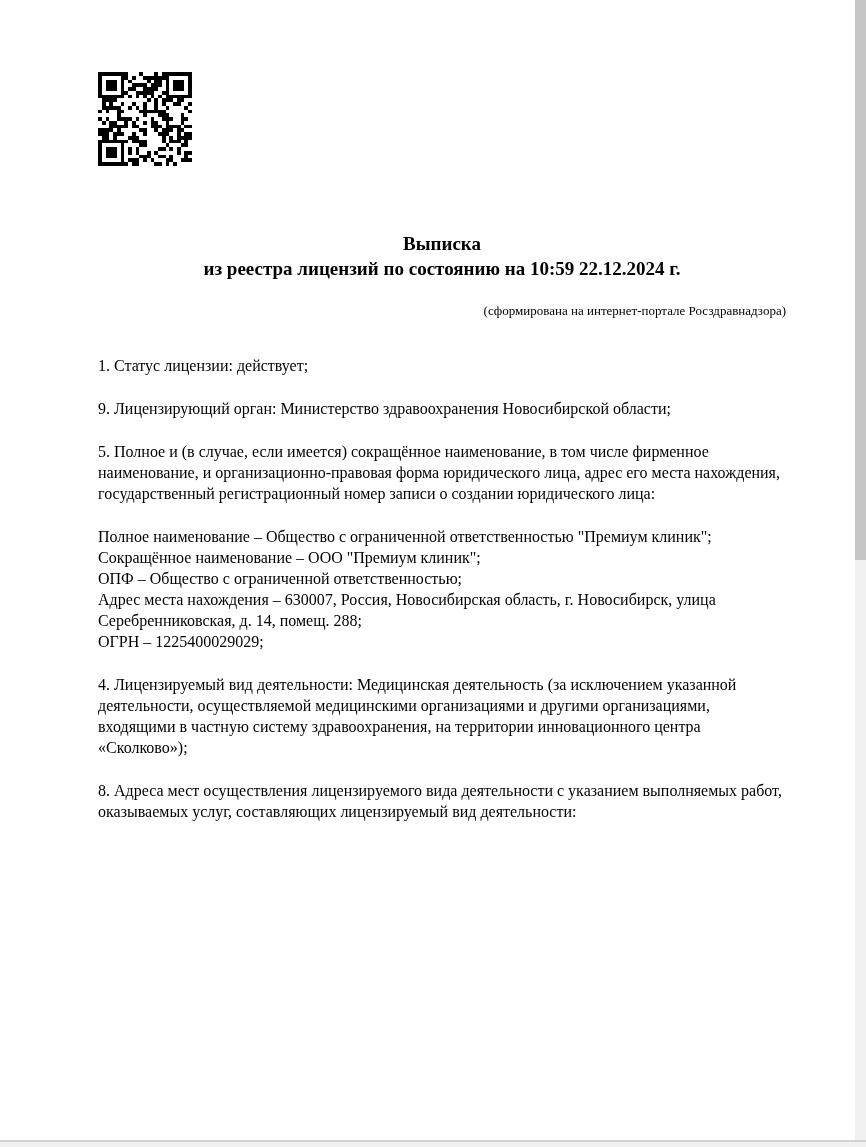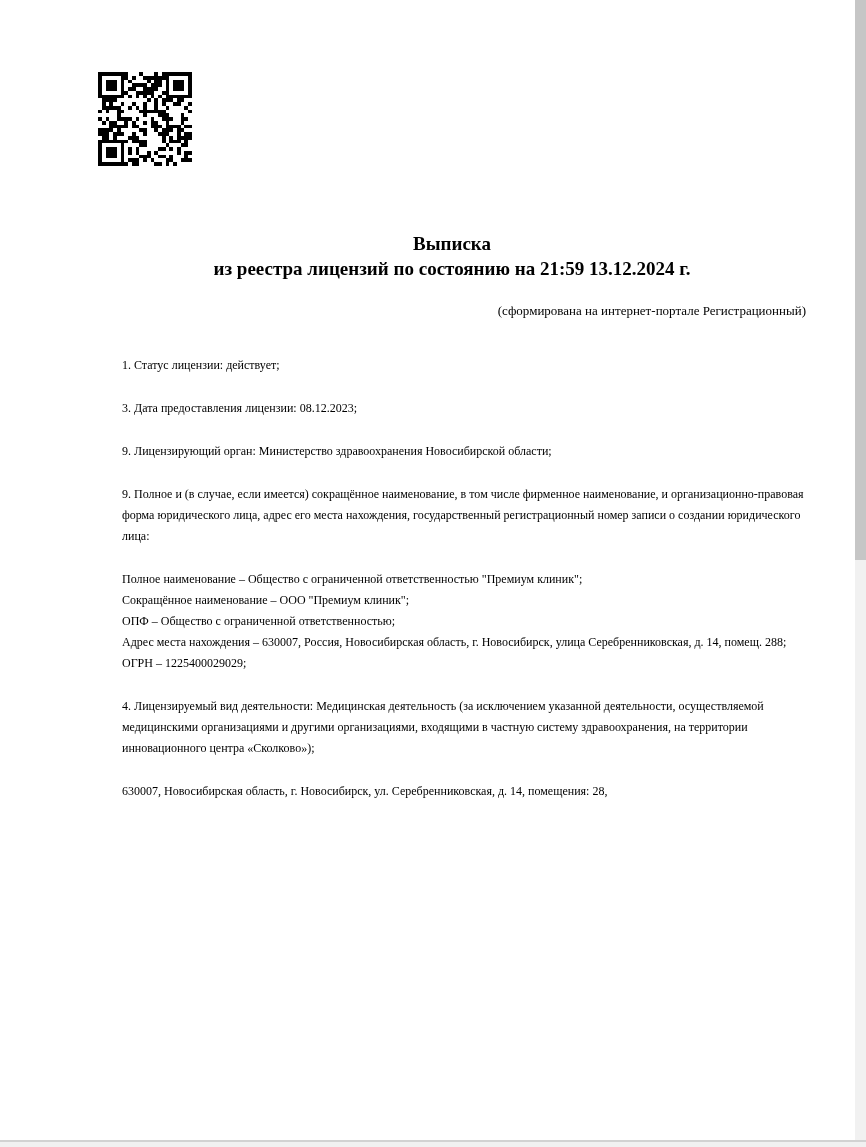--- a/index.html
+++ b/index.html
@@ -10,21 +10,21 @@
     color: #000000;
     position: relative;
     overflow: hidden;
   }
   .viewport { position: absolute; inset: 0; background: #ffffff; }
   .page {
     position: absolute;
     top: 0; left: 0;
     width: 854px; height: 1140px;
     background: #ffffff;
-    padding: 72px 48px 0 98px;
+    padding: 72px 68px 0 98px;
   }
   .qr {
     width: 94px; height: 94px;
     display: block;
   }
   .qr svg { width: 94px; height: 94px; display: block; }
   .title {
     margin-top: 65px;
     text-align: center;
     font-size: 19px;
@@ -32,23 +32,22 @@
     line-height: 25px;
   }
   .subtitle {
     margin-top: 21px;
     text-align: right;
     font-size: 13px;
     line-height: 17px;
   }
   .doc-body {
     margin-top: 36px;
-    font-size: 12px;
+    font-size: 16px;
     line-height: 21px;
-    margin-left: 24px;
   }
   .para { margin-bottom: 22px; }
   .para:last-child { margin-bottom: 0; }
   
   .v-scrollbar {
     position: absolute;
     top: 0; right: 0;
     width: 11px; height: 1140px;
     background: #f1f1f1;
   }
@@ -395,33 +394,32 @@
           <rect x="10" y="24" width="1" height="1" fill="#000"></rect>
           <rect x="15" y="24" width="1" height="1" fill="#000"></rect>
           <rect x="16" y="24" width="1" height="1" fill="#000"></rect>
           <rect x="18" y="24" width="1" height="1" fill="#000"></rect>
           <rect x="20" y="24" width="1" height="1" fill="#000"></rect>
         </svg>
     </div>
 
     <div class="title">
       <span>Выписка</span><br>
-      <span>из реестра лицензий по состоянию на 21:59 13.12.2024 г.</span>
+      <span>из реестра лицензий по состоянию на 10:59 22.12.2024 г.</span>
     </div>
 
-    <div class="subtitle">(сформирована на интернет-портале Регистрационный)</div>
+    <div class="subtitle">(сформирована на интернет-портале Росздравнадзора)</div>
 
     <div class="doc-body">
         <div class="para">1. Статус лицензии: действует;</div>
-        <div class="para">3. Дата предоставления лицензии: 08.12.2023;</div>
         <div class="para">9. Лицензирующий орган: Министерство здравоохранения Новосибирской области;</div>
-        <div class="para">9. Полное и (в случае, если имеется) сокращённое наименование, в том числе фирменное наименование, и организационно-правовая форма юридического лица, адрес его места нахождения, государственный регистрационный номер записи о создании юридического лица:</div>
+        <div class="para">5. Полное и (в случае, если имеется) сокращённое наименование, в том числе фирменное наименование, и организационно-правовая форма юридического лица, адрес его места нахождения, государственный регистрационный номер записи о создании юридического лица:</div>
         <div class="para">Полное наименование – Общество с ограниченной ответственностью "Премиум клиник";<br>Сокращённое наименование – ООО "Премиум клиник";<br>ОПФ – Общество с ограниченной ответственностью;<br>Адрес места нахождения – 630007, Россия, Новосибирская область, г. Новосибирск, улица Серебренниковская, д. 14, помещ. 288;<br>ОГРН – 1225400029029;</div>
         <div class="para">4. Лицензируемый вид деятельности: Медицинская деятельность (за исключением указанной деятельности, осуществляемой медицинскими организациями и другими организациями, входящими в частную систему здравоохранения, на территории инновационного центра «Сколково»);</div>
-        <div class="para">630007, Новосибирская область, г. Новосибирск, ул. Серебренниковская, д. 14, помещения: 28,</div>
+        <div class="para">8. Адреса мест осуществления лицензируемого вида деятельности с указанием выполняемых работ, оказываемых услуг, составляющих лицензируемый вид деятельности:</div>
       </div>
 
   </div>
 
   <div class="v-scrollbar">
     <div class="thumb"></div>
   </div>
 
   <div class="h-scrollbar"></div>
 

